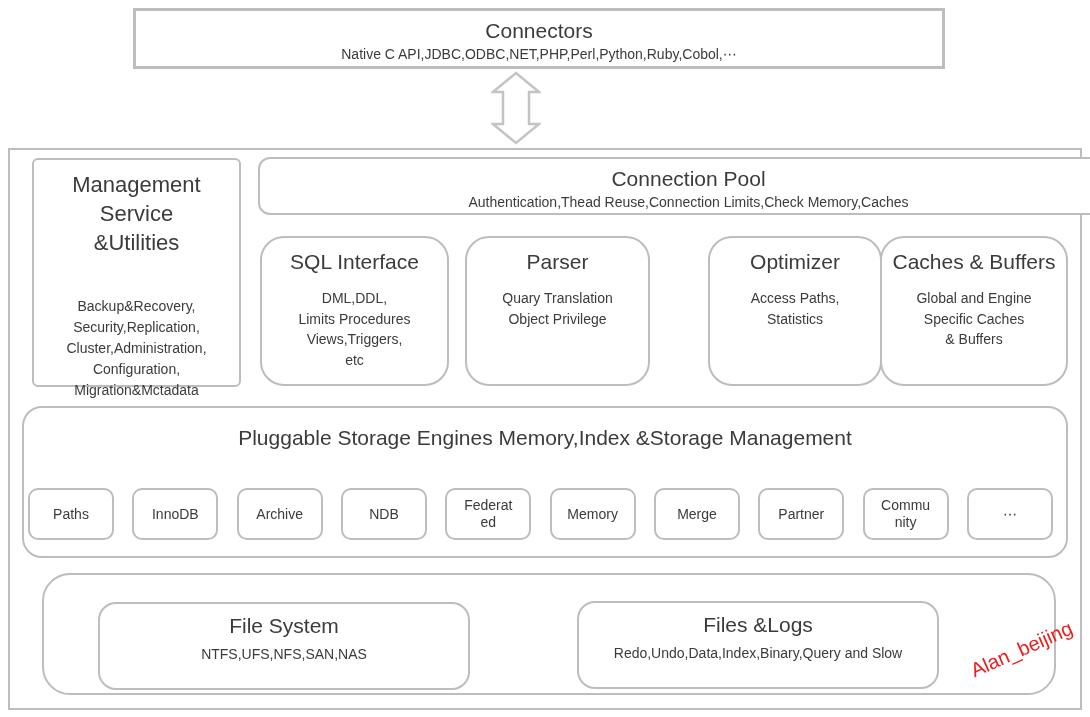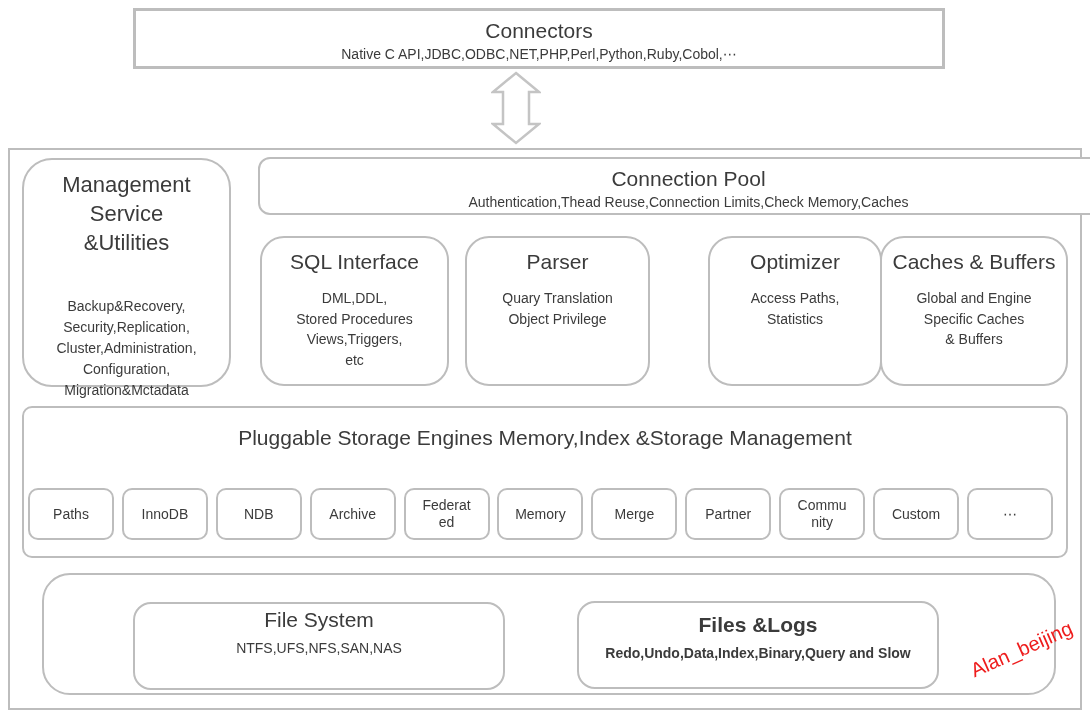--- a/index.html
+++ b/index.html
@@ -30,52 +30,52 @@
   
   .connectors{left:133px;top:8px;width:812px;height:61px;border-width:3px;padding-top:6px;}
 
   
   .arrow{position:absolute;left:491px;top:70px;}
 
   
   .frame{left:8px;top:148px;width:1074px;height:562px;}
 
   
-  .management{left:22px;top:158px;width:209px;height:229px;border-radius:30px;padding-top:10px;}
+  .management{left:32px;top:158px;width:209px;height:229px;border-radius:6px;padding-top:10px;}
   .management .title{font-size:22px;line-height:29px;}
   .management .body{margin-top:39px;line-height:21px;}
 
   
   .connpool{left:258px;top:157px;width:861px;height:58px;border-radius:12px;padding-top:6px;}
 
   
   .module{top:236px;height:150px;padding-top:10px;}
   .m-sql{left:260px;width:189px;}
   .m-parser{left:465px;width:185px;}
   .m-optimizer{left:708px;width:174px;}
   .m-caches{left:880px;width:188px;}
   .module .body{margin-top:12px;}
 
   
-  .storage{left:22px;top:406px;width:1046px;height:152px;border-radius:10px;padding-top:16px;}
+  .storage{left:22px;top:406px;width:1046px;height:152px;border-radius:20px;padding-top:16px;}
   .engine-row{
     position:absolute;left:28px;top:488px;width:1025px;height:52px;
     display:flex;justify-content:space-between;
   }
   .engine{
     box-sizing:border-box;width:86px;height:52px;
     border:2px solid var(--border);border-radius:10px;background:#fff;
     display:flex;align-items:center;justify-content:center;
     font-size:14px;line-height:17px;white-space:pre-line;text-align:center;
   }
 
   
   .bottomlayer{left:42px;top:573px;width:1014px;height:122px;border-radius:28px;}
-  .filesystem{left:98px;top:602px;width:372px;height:88px;border-radius:18px;padding-top:2px;margin-left:35px;}
-  .fileslogs{left:577px;top:601px;width:362px;height:88px;border-radius:18px;padding-top:8px;font-weight:bold;}
+  .filesystem{left:98px;top:602px;width:372px;height:88px;border-radius:18px;padding-top:8px;}
+  .fileslogs{left:577px;top:601px;width:362px;height:88px;border-radius:18px;padding-top:8px;}
   .filesystem .sub,.fileslogs .sub{margin-top:5px;}
 
   
   .watermark{
     position:absolute;left:954px;top:636px;width:135px;height:26px;
     transform:rotate(-24deg);
     font-size:20px;text-align:center;line-height:26px;
   }
 </style>
 </head>
@@ -106,21 +106,21 @@
   </div>
 
   <div class="box connpool">
     <div class="title">Connection Pool</div>
     <div class="sub">Authentication,Thead Reuse,Connection Limits,Check Memory,Caches</div>
   </div>
 
   <div class="box rounded module m-sql">
     <div class="title">SQL Interface</div>
     <div class="body">DML,DDL,
-Stored Procedures
+Limits Procedures
 Views,Triggers,
 etc</div>
   </div>
   <div class="box rounded module m-parser">
     <div class="title">Parser</div>
     <div class="body">Quary Translation
 Object Privilege</div>
   </div>
   <div class="box rounded module m-optimizer">
     <div class="title">Optimizer</div>
@@ -133,30 +133,29 @@
 Specific Caches
 &amp; Buffers</div>
   </div>
 
   <div class="box storage">
     <div class="title">Pluggable Storage Engines Memory,Index &amp;Storage Management</div>
   </div>
   <div class="engine-row">
     <div class="engine">Paths</div>
     <div class="engine">InnoDB</div>
+    <div class="engine">Archive</div>
     <div class="engine">NDB</div>
-    <div class="engine">Archive</div>
     <div class="engine">Federat
 ed</div>
     <div class="engine">Memory</div>
     <div class="engine">Merge</div>
     <div class="engine">Partner</div>
     <div class="engine">Commu
 nity</div>
-    <div class="engine">Custom</div>
     <div class="engine">⋯</div>
   </div>
 
   <div class="box bottomlayer"></div>
   <div class="box filesystem">
     <div class="title">File System</div>
     <div class="sub">NTFS,UFS,NFS,SAN,NAS</div>
   </div>
   <div class="box fileslogs">
     <div class="title">Files &amp;Logs</div>

